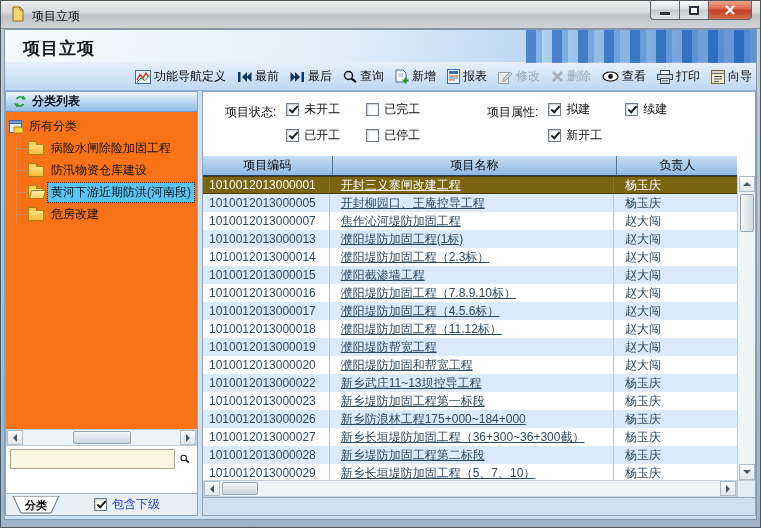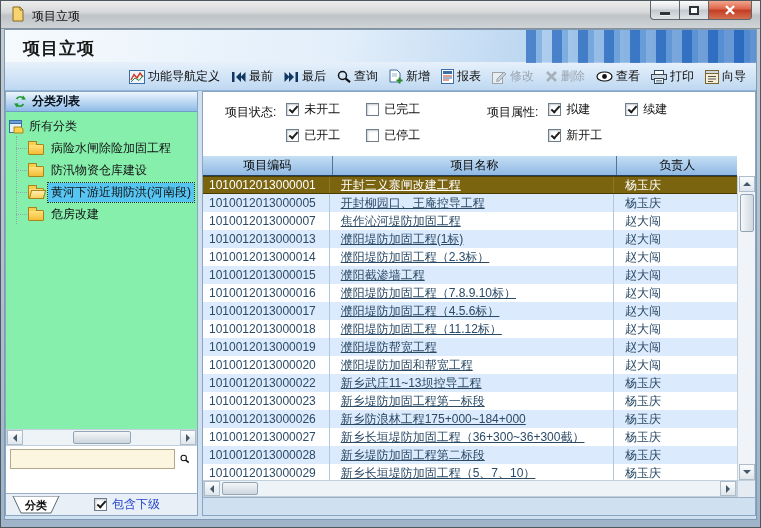--- a/index.html
+++ b/index.html
@@ -34,33 +34,33 @@
   border-bottom:1px solid #e6eef7; }
 .band h1 { position:absolute; left:18px; top:7px; font-size:17px; color:#1a1a1a; letter-spacing:1px; }
 .header-art { position:absolute; right:0; top:0; width:230px; height:33px; opacity:.9;
   background:
    repeating-linear-gradient(90deg, rgba(26,94,185,.75) 0 10px, rgba(90,150,215,.55) 10px 16px, rgba(170,205,240,.35) 16px 26px),
    linear-gradient(90deg, rgba(200,225,248,0) 0%, rgba(70,130,200,.55) 45%, rgba(30,90,180,.8) 100%); }
 
 
 .toolbar { position:absolute; top:33px; left:0; right:0; height:28px;
   background:linear-gradient(#e6f0fb,#bed8f1); border-bottom:1px solid #8fb3d8;
-  display:flex; justify-content:flex-end; align-items:center; padding-right:6px; }
+  display:flex; justify-content:flex-end; align-items:center; padding-right:0; }
 .tbtn { display:flex; align-items:center; gap:3px; padding:2px 4px; margin-left:3px;
   font-size:12px; color:#0c0c0c; cursor:default; white-space:nowrap; }
 .tbtn.disabled { color:#9aa6b1; }
 .ticon { display:flex; align-items:center; }
 
 
 .sidebar { position:absolute; left:0; top:61px; width:193px; bottom:3px; background:#fff;
   border:1px solid #89a5bf; }
 .side-header { position:absolute; top:0; left:0; right:0; height:20px;
   background:linear-gradient(#ecf5fd,#8fbce8); border-bottom:1px solid #6f9cc8;
   display:flex; align-items:center; gap:6px; padding-left:8px; font-size:12px; color:#07121d; font-weight:bold; }
-.tree { position:absolute; top:20px; left:0; right:0; bottom:86px; background:#86efac; overflow:hidden; padding-top:4px; }
+.tree { position:absolute; top:20px; left:0; right:0; bottom:86px; background:#f97316; overflow:hidden; padding-top:4px; }
 .vline { position:absolute; left:10px; top:24px; bottom:auto; height:88px; border-left:1px dotted #98a4ae; }
 .troot { display:flex; align-items:center; gap:4px; height:21px; padding-left:3px; font-size:12px; color:#111; position:relative; }
 .titem { display:flex; align-items:center; gap:4px; height:22px; margin-left:22px; font-size:12px; color:#111; position:relative; }
 .titem::before { content:""; position:absolute; left:-12px; top:11px; width:11px; border-top:1px dotted #98a4ae; }
 .titem .lbl { padding:1px 3px; }
 .titem.sel .lbl { background:#57c5f2; outline:1px dotted #2c2c2c; }
 .folder { position:relative; width:16px; height:11px; background:linear-gradient(#ffe27a,#f4bc3a);
   border:1px solid #a8851a; border-radius:1px; flex:0 0 auto; margin-top:2px; }
 .folder::before { content:""; position:absolute; left:-1px; top:-4px; width:7px; height:3px;
   background:#f7cd52; border:1px solid #a8851a; border-bottom:none; border-radius:1px 1px 0 0; }

